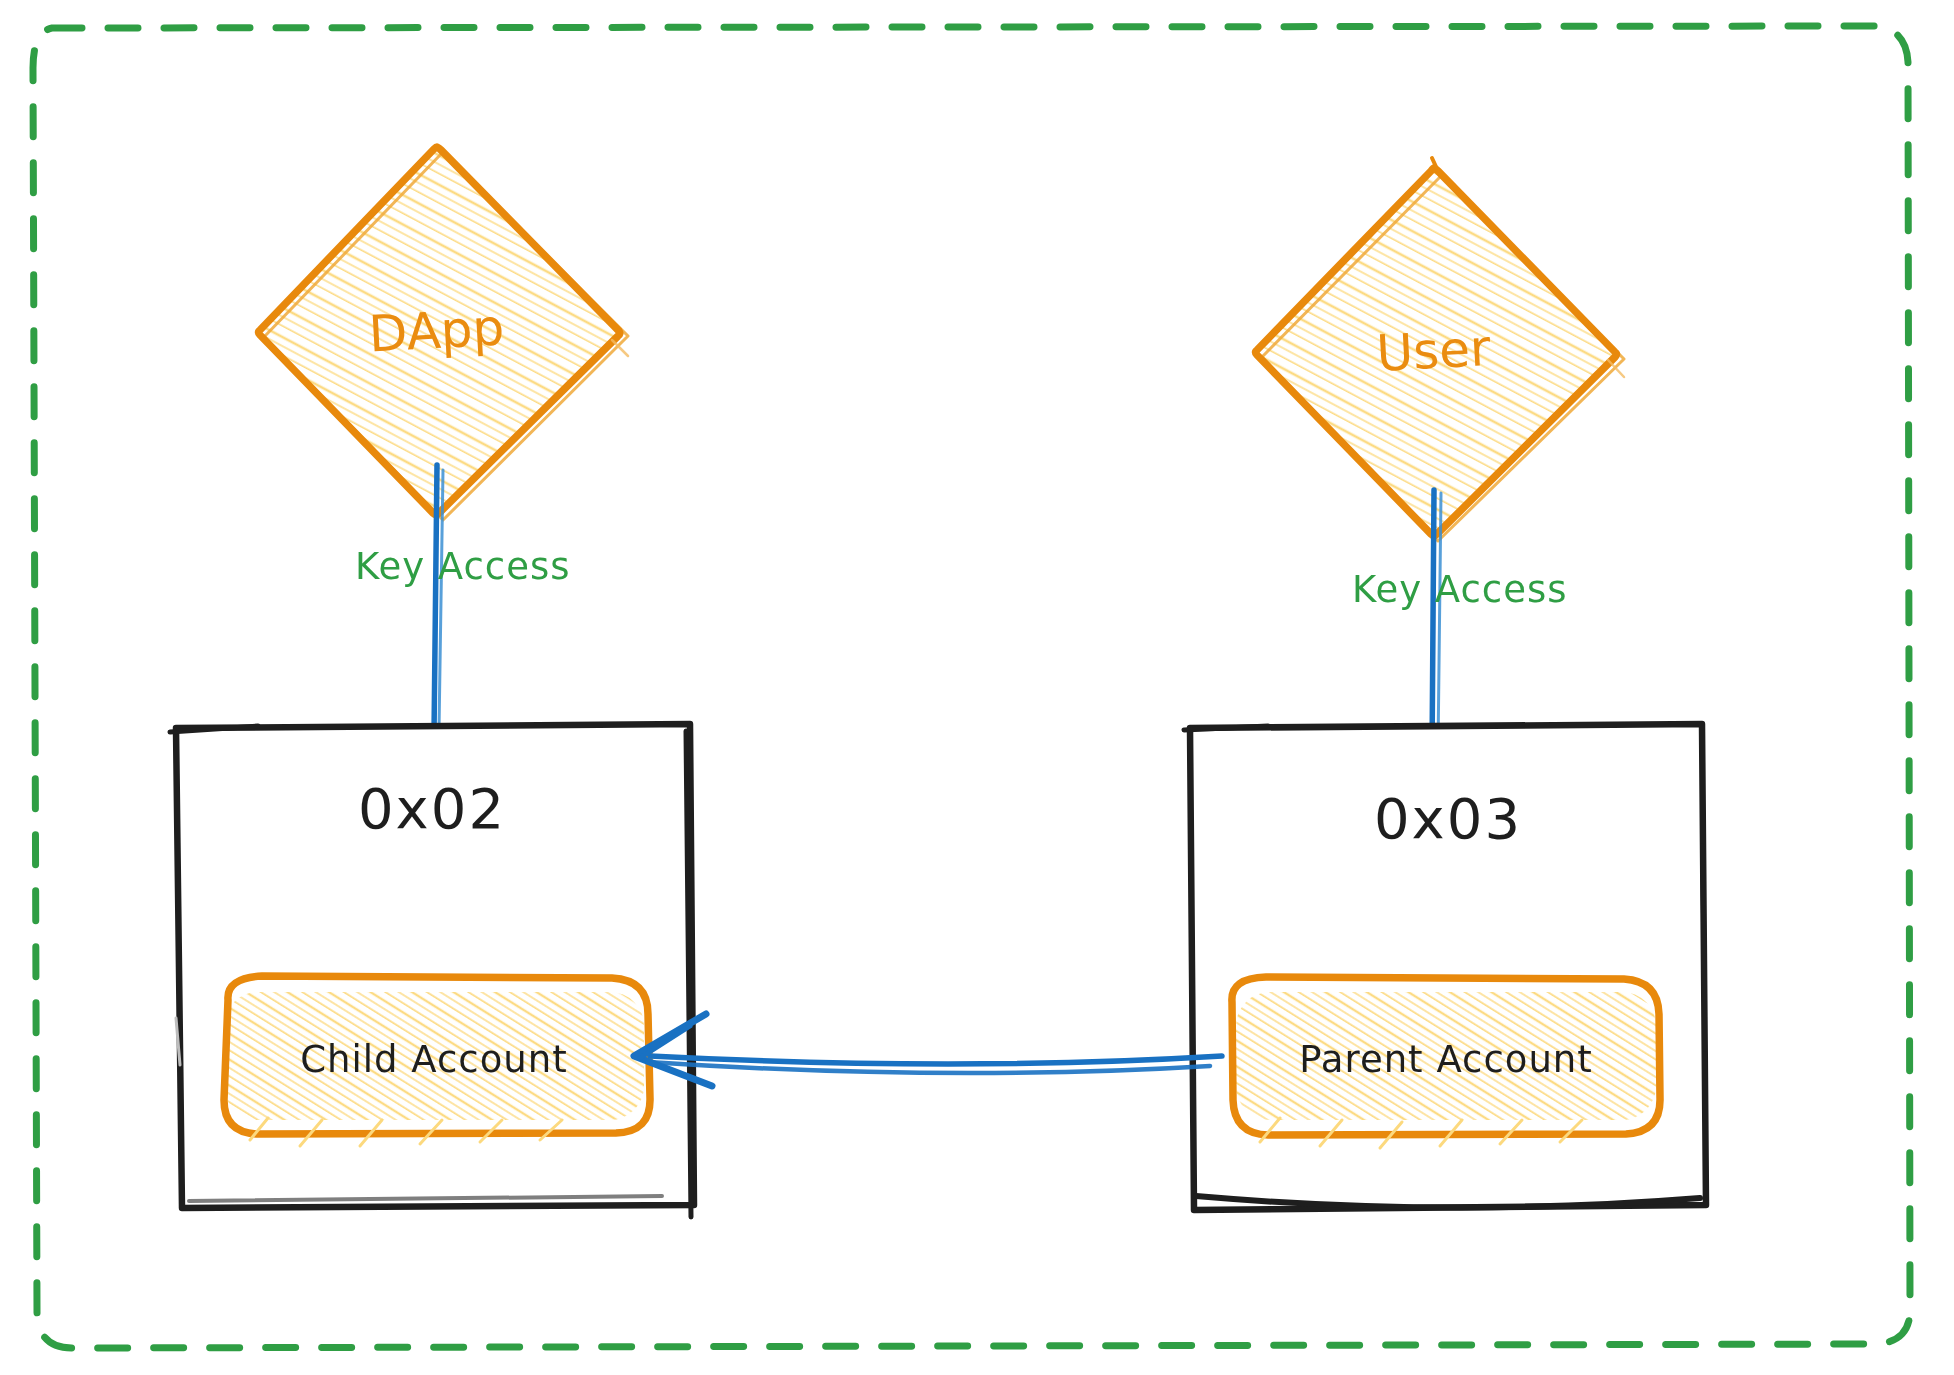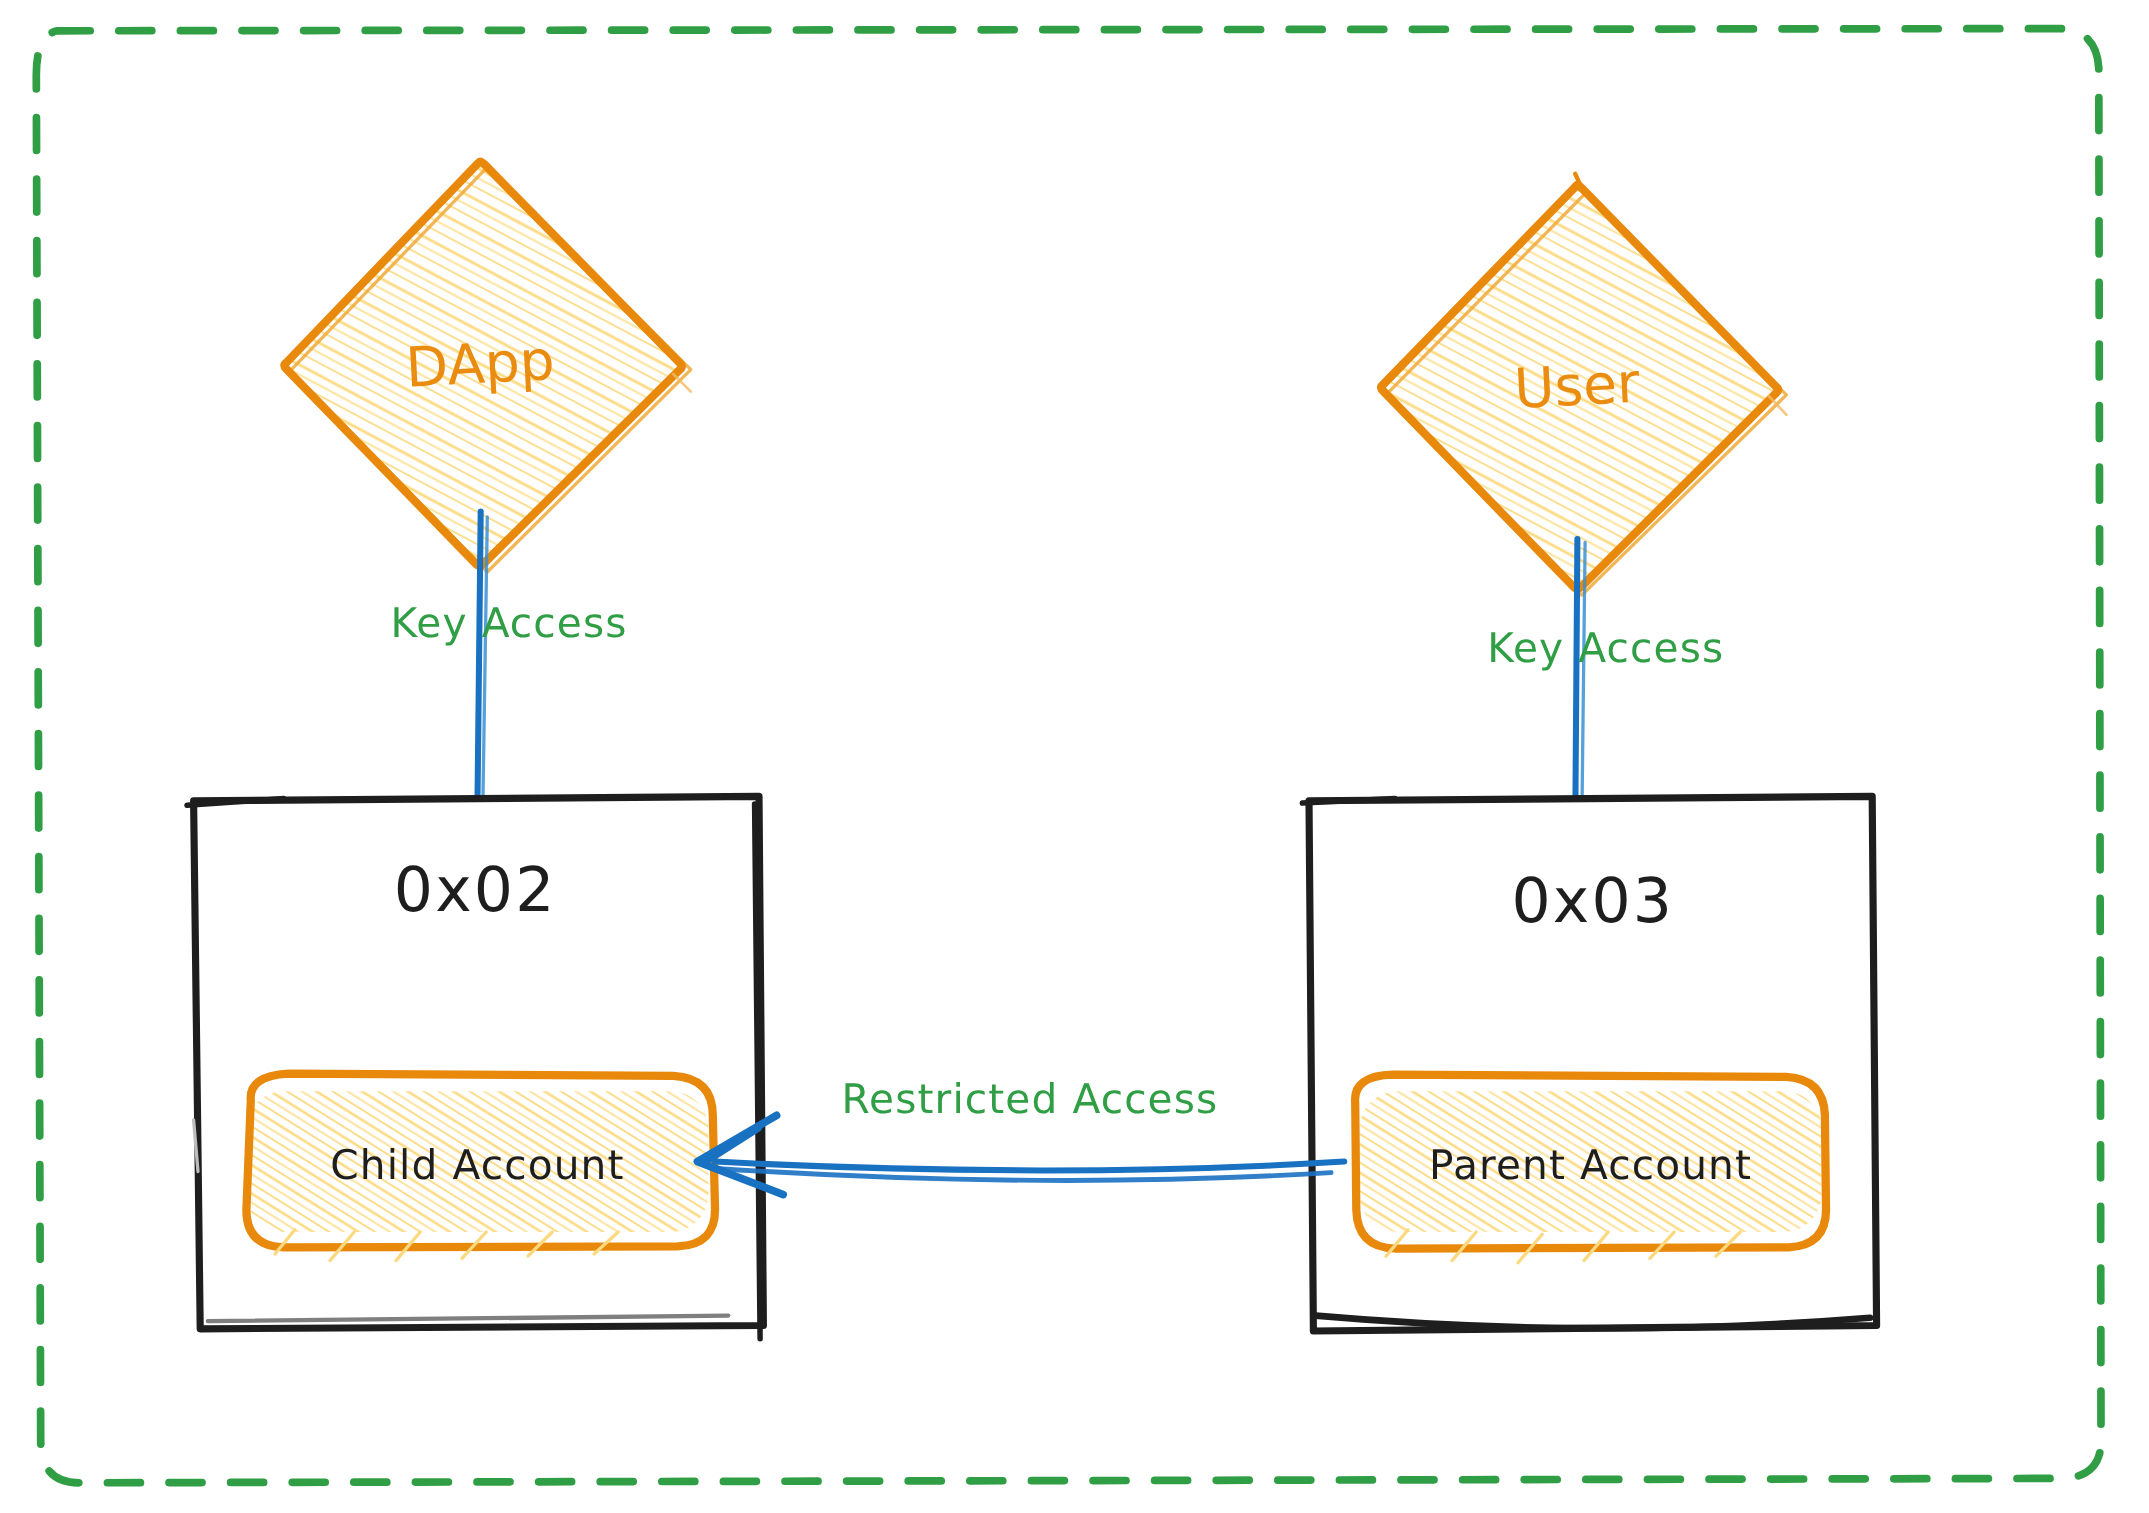--- a/index.html
+++ b/index.html
@@ -134,15 +134,14 @@
       <path d="M 706 1014 L 634 1056 L 712 1086" fill="none" stroke="#1971c2" stroke-width="7" stroke-linecap="round" stroke-linejoin="round"></path>
       <path d="M 690 1026 L 640 1058" fill="none" stroke="#1971c2" stroke-width="5" stroke-linecap="round"></path>
     </g>
 
   </svg>
 
   <div style="position:absolute;left:355px;top:545px;font-size:37px;color:#2f9e44;white-space:nowrap;font-family:'DejaVu Sans',sans-serif;letter-spacing:1px;">Key Access</div>
 
   <div style="position:absolute;left:1352px;top:568px;font-size:37px;color:#2f9e44;white-space:nowrap;font-family:'DejaVu Sans',sans-serif;letter-spacing:1px;">Key Access</div>
 
-  <div style="position:absolute;left:765px;top:978px;font-size:37px;color:#2f9e44;white-space:nowrap;font-family:'DejaVu Sans',sans-serif;letter-spacing:1px;">Restricted Access</div>
 
 </div>
 
 </body></html>

